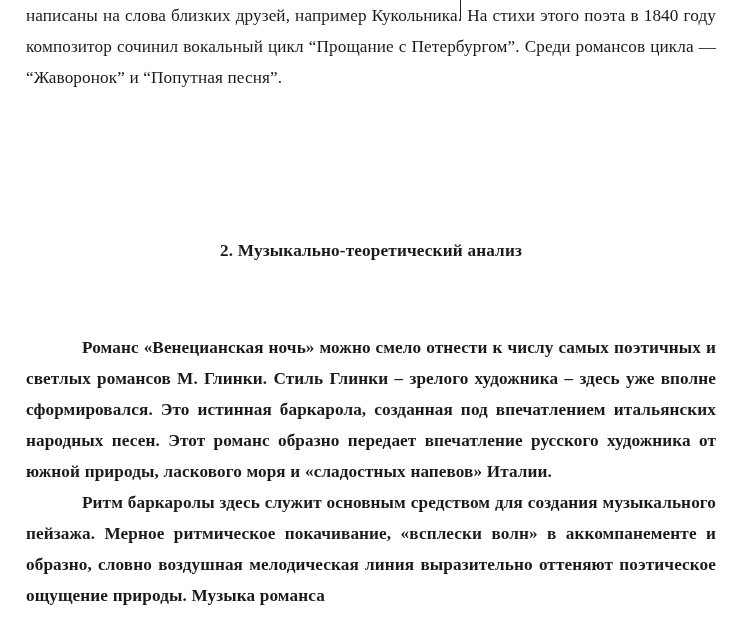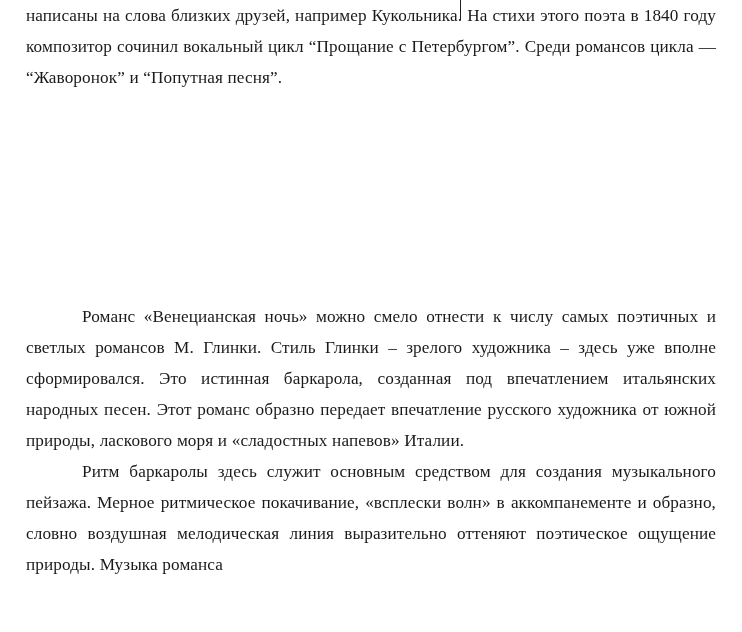--- a/index.html
+++ b/index.html
@@ -34,20 +34,21 @@
     text-align: justify;
     text-justify: inter-word;
     letter-spacing: 0.1px;
     word-spacing: 0.2px;
   }
   .para-continued {
     text-indent: 0;
   }
   .para-indent {
     text-indent: 56px;
+    font-weight: bold;
   }
   .heading {
     text-align: center;
     font-weight: bold;
     font-size: 17.2px;
     line-height: 31px;
     letter-spacing: 0.15px;
   }
   .spacer-1 { height: 142px; }
   .spacer-2 { height: 66px; }
@@ -71,20 +72,21 @@
   <div class="doc-body">
 
     <div class="top-offset"></div>
 
     <p class="para-continued">написаны на слова близких друзей, например Кукольника. На стихи этого поэта в 1840 году композитор сочинил вокальный цикл “Прощание с Петербургом”. Среди романсов цикла — “Жаворонок” и “Попутная песня”.</p>
 
     <div class="caret"></div>
 
     <div class="spacer-1"></div>
 
+    <p class="heading">2. Музыкально-теоретический анализ</p>
 
     <div class="spacer-2"></div>
 
     <p class="para-indent">Романс «Венецианская ночь» можно смело отнести к числу самых поэтичных и светлых романсов М. Глинки. Стиль Глинки – зрелого художника – здесь уже вполне сформировался. Это истинная баркарола, созданная под впечатлением итальянских народных песен. Этот романс образно передает впечатление русского художника от южной природы, ласкового моря и «сладостных напевов» Италии.</p>
 
     <p class="para-indent clipped-line">Ритм баркаролы здесь служит основным средством для создания музыкального пейзажа. Мерное ритмическое покачивание, «всплески волн» в аккомпанементе и образно, словно воздушная мелодическая линия выразительно оттеняют поэтическое ощущение природы. Музыка романса</p>
 
   </div>
 </div>
 

